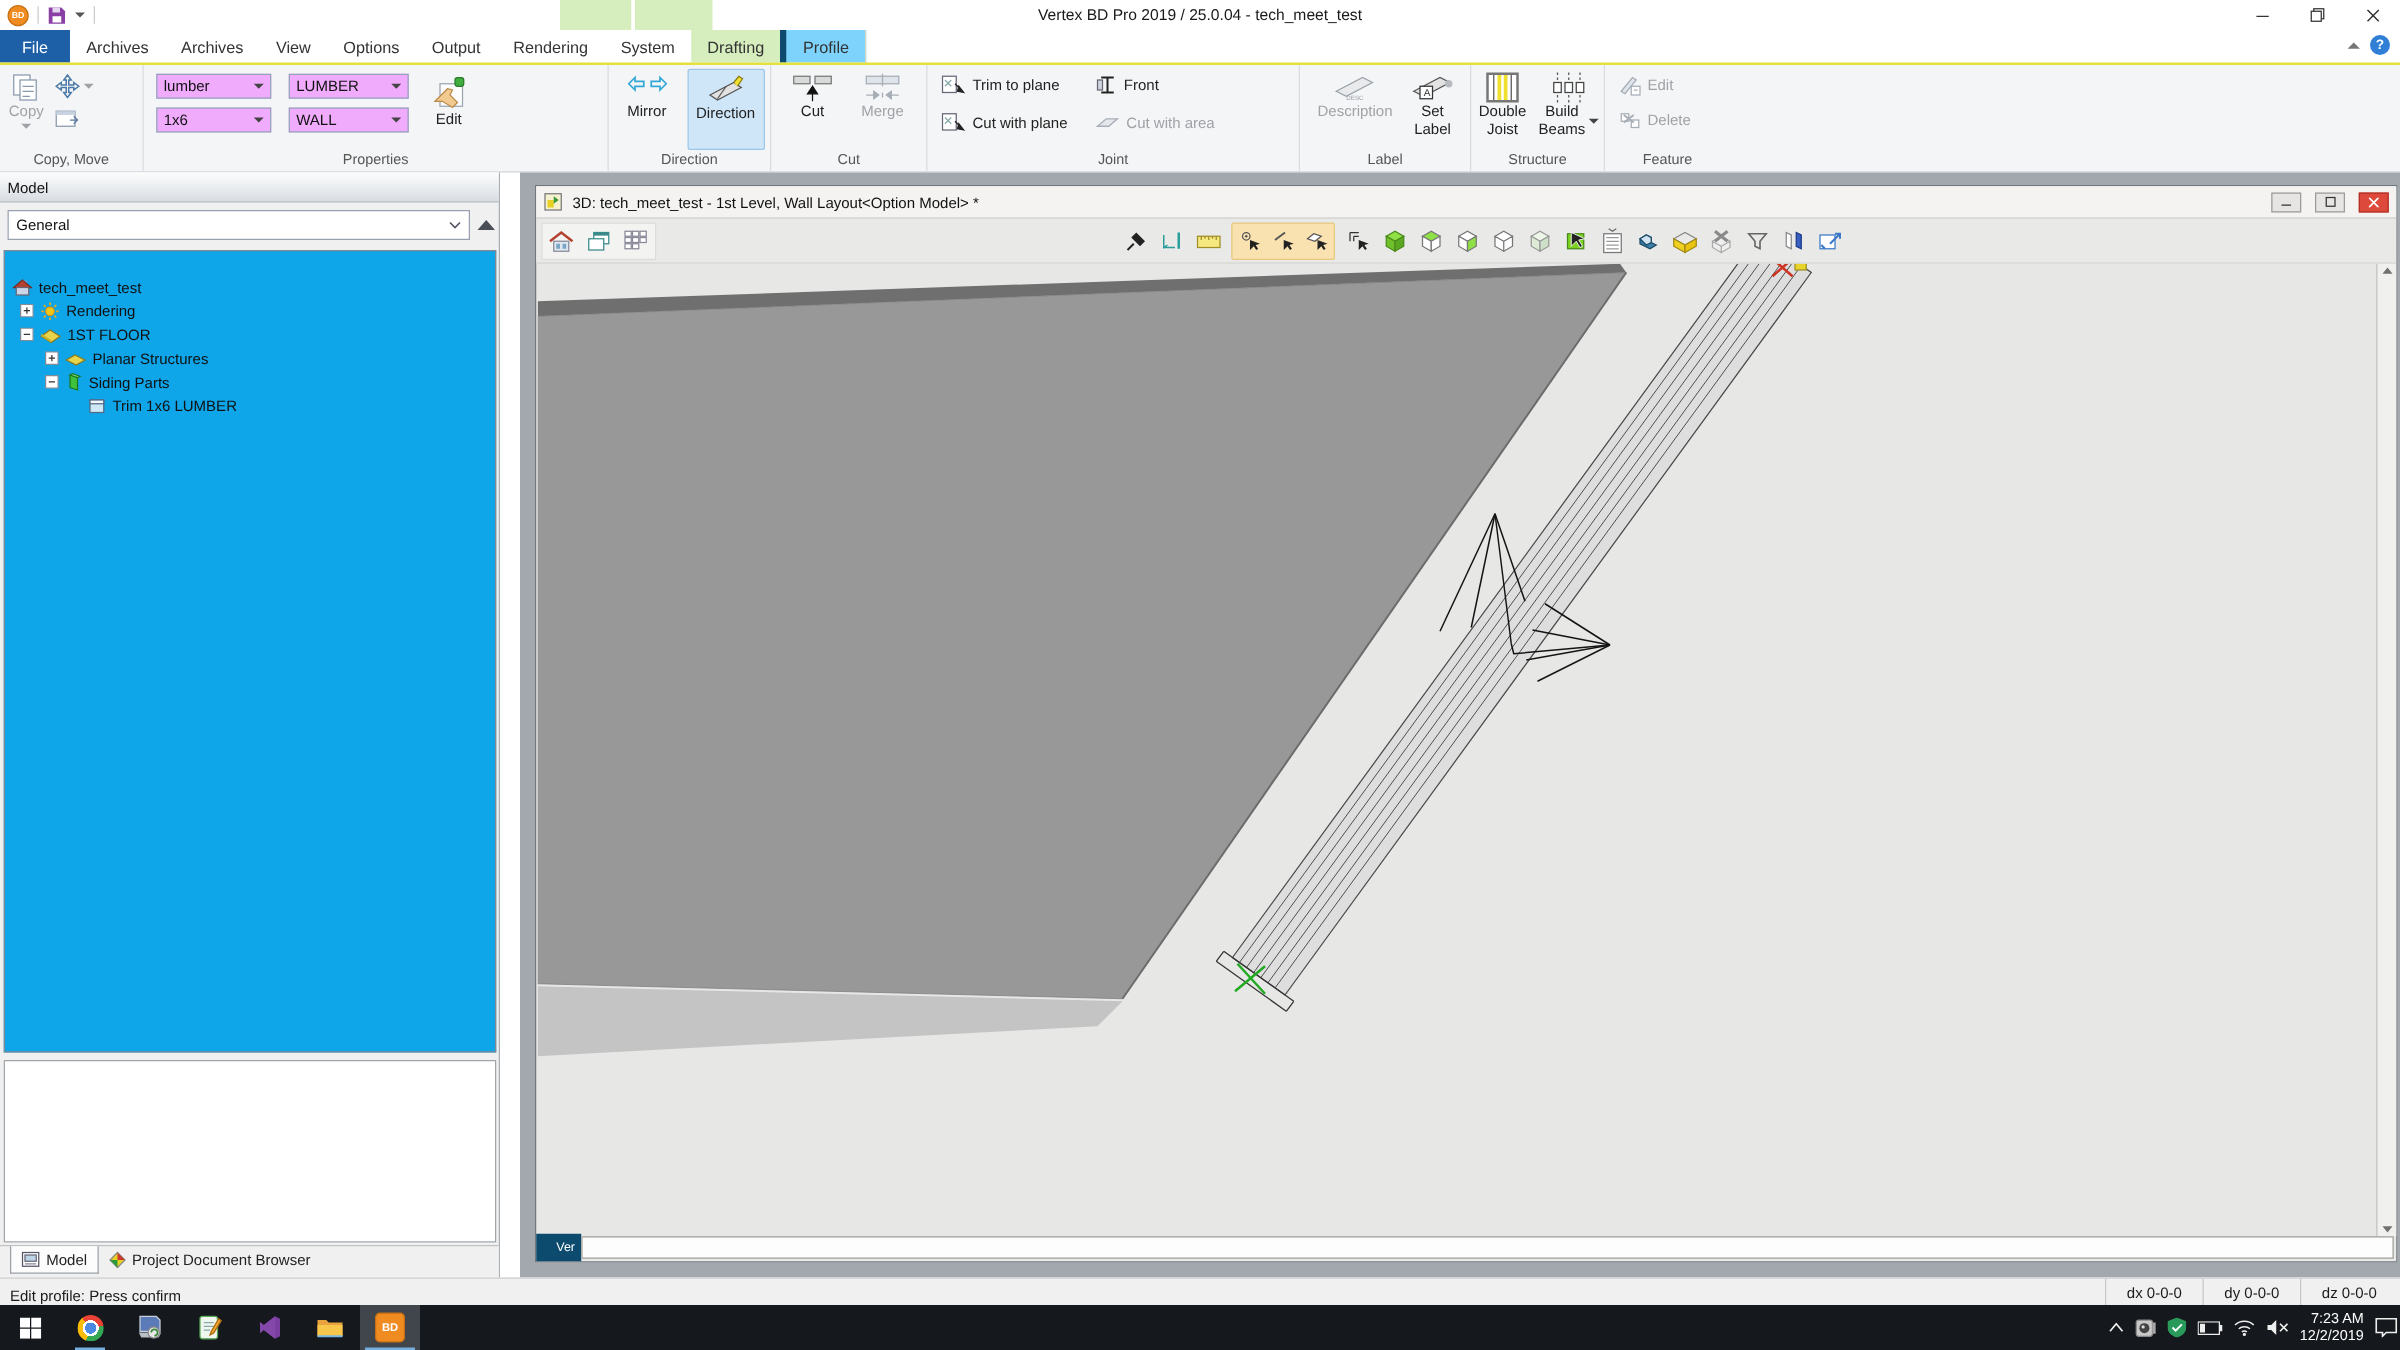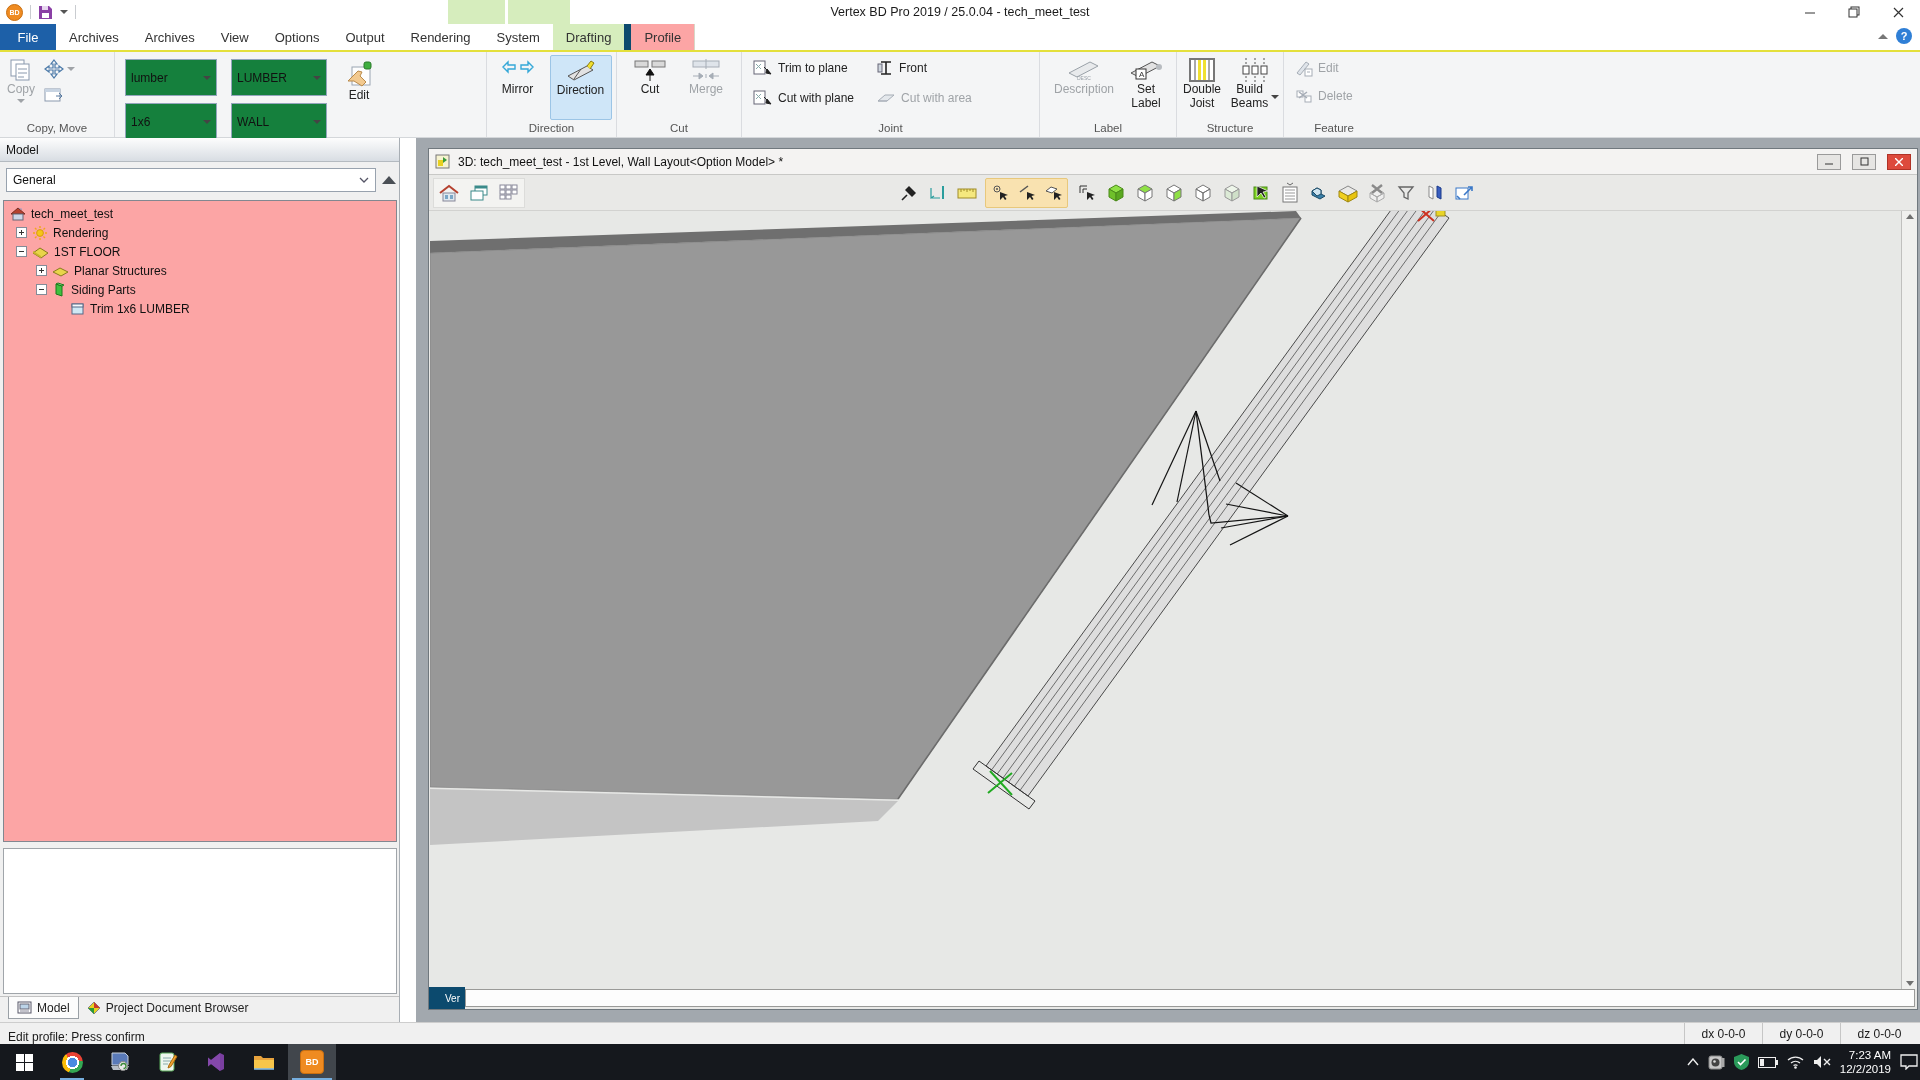--- a/index.html
+++ b/index.html
@@ -13,44 +13,44 @@
 .caret-d{width:0;height:0;border-left:4px solid transparent;border-right:4px solid transparent;border-top:4px solid #555}
 .ctx-green{position:absolute;top:0;height:24px;background:#d6edbd}
 #wtitle{position:absolute;left:0;top:0;width:100%;height:24px;display:flex;align-items:center;justify-content:center;font-size:12.5px;color:#1a1a1a}
 .wbtns{position:absolute;right:0;top:0;height:24px;display:flex}
 .wbtn{width:44px;height:24px;display:flex;align-items:center;justify-content:center}
 
 #tabrow{position:absolute;left:0;top:24px;width:1920px;height:26px;background:#fff;display:flex;align-items:stretch}
 .mtab{display:flex;align-items:center;padding:0 13px;font-size:13px;color:#333}
 .mtab.file{background:#1d60a8;color:#fff;width:56px;justify-content:center;padding:0}
 .mtab.green{background:#d6edbd}
-.mtab.active{background:#fca5a5;border-left:7px solid #0c4a6e;border-right:1px solid #d8d8c8}
+.mtab.active{background:#7dd3fc;border-left:5px solid #0c4a6e;border-right:1px solid #d8d8c8}
 #ribbon-right{position:absolute;right:8px;top:28px;display:flex;align-items:center;gap:8px}
 .help-circle{width:16px;height:16px;border-radius:50%;background:#2f7fd6;color:#fff;font-size:11px;font-weight:bold;display:flex;align-items:center;justify-content:center}
 .chev-up{width:0;height:0;border-left:5px solid transparent;border-right:5px solid transparent;border-bottom:5px solid #777}
 #yellowline{position:absolute;left:0;top:50px;width:1920px;height:2px;background:#e4e03c}
 
 #ribbon{position:absolute;left:0;top:52px;width:1920px;height:86px;background:#f4f5f6;display:flex;border-bottom:1px solid #d4d7da}
 .rgroup{position:relative;border-right:1px solid #dadce0;display:flex;flex-direction:column}
 .rcontent{flex:1;display:flex;padding:3px 4px 0 4px;gap:6px}
 .rlabel{height:17px;font-size:11.5px;color:#555;text-align:center;line-height:16px}
 .rbig{display:flex;flex-direction:column;align-items:center;justify-content:flex-start;font-size:12px;color:#222;padding:2px 3px;text-align:center;line-height:1.15}
 .rbig.dis,.rrow.dis{color:#9fa3a7}
 .rbig.sel{background:#cfe6f8;border:1px solid #9cc5e6;border-radius:2px}
 .rrow{display:flex;align-items:center;gap:5px;font-size:12px;color:#222;height:26px;padding:0 3px}
 .rcol{display:flex;flex-direction:column;gap:2px}
-.sel-box{height:37px;border:1px solid #93a5bc;background:#15803d;display:flex;align-items:center;justify-content:space-between;padding:0 5px;font-size:12px;color:#111}
+.sel-box{height:20px;border:1px solid #93a5bc;background:#f0abfc;display:flex;align-items:center;justify-content:space-between;padding:0 5px;font-size:12px;color:#111}
 .sel-caret{width:0;height:0;border-left:4px solid transparent;border-right:4px solid transparent;border-top:4px solid #444}
 
 #sidebar{position:absolute;left:0;top:138px;width:400px;height:884px;background:#f0f0f0;border-right:1px solid #a8aeb4}
 #sb-header{height:24px;background:linear-gradient(#fdfdfd,#d8dde3);border-bottom:1px solid #b4bac0;display:flex;align-items:center;padding-left:6px;font-size:12px;color:#111}
 #sb-combo-row{position:absolute;left:6px;top:30px;width:390px;height:24px;display:flex;align-items:center;gap:6px}
 #sb-combo{flex:1;height:24px;border:1px solid #98a2ae;background:#fff;display:flex;align-items:center;justify-content:space-between;padding:0 6px;font-size:12px;color:#111}
 .up-tri{width:0;height:0;border-left:7px solid transparent;border-right:7px solid transparent;border-bottom:8px solid #4a4f55}
-#sb-tree{position:absolute;left:3px;top:62px;width:394px;height:642px;background:#fca5a5;border:1px solid #828790;padding-top:3px;overflow:hidden}
+#sb-tree{position:absolute;left:3px;top:62px;width:394px;height:642px;background:#0ea5e9;border:1px solid #828790;padding-top:19px;overflow:hidden}
 .trow{height:19px;display:flex;align-items:center;gap:5px;font-size:12px;color:#111}
 .ebox{flex:none}
 #sb-empty{position:absolute;left:3px;top:710px;width:394px;height:146px;background:#fff;border:1px solid #a0a5aa}
 #sb-tabs{position:absolute;left:0;bottom:0;width:100%;height:26px;border-top:1px solid #c2c2c2;display:flex;align-items:flex-start;padding-left:8px;background:#f0f0f0}
 .sbtab{height:22px;display:flex;align-items:center;gap:5px;font-size:12px;color:#222;padding:0 8px}
 .sbtab.active{background:#fcfcfc;border:1px solid #9aa0a6;border-top:none}
 
 #mdi{position:absolute;left:416px;top:138px;width:1520px;height:884px;background:#a2a8ae}
 #child{position:absolute;left:12px;top:10px;width:1490px;height:862px;background:#e9e9e7;border:1px solid #70787e}
 #ctitle{height:26px;background:#f4f3f2;border-bottom:1px solid #c8c8c6;display:flex;align-items:center;padding:0 6px;gap:8px}

